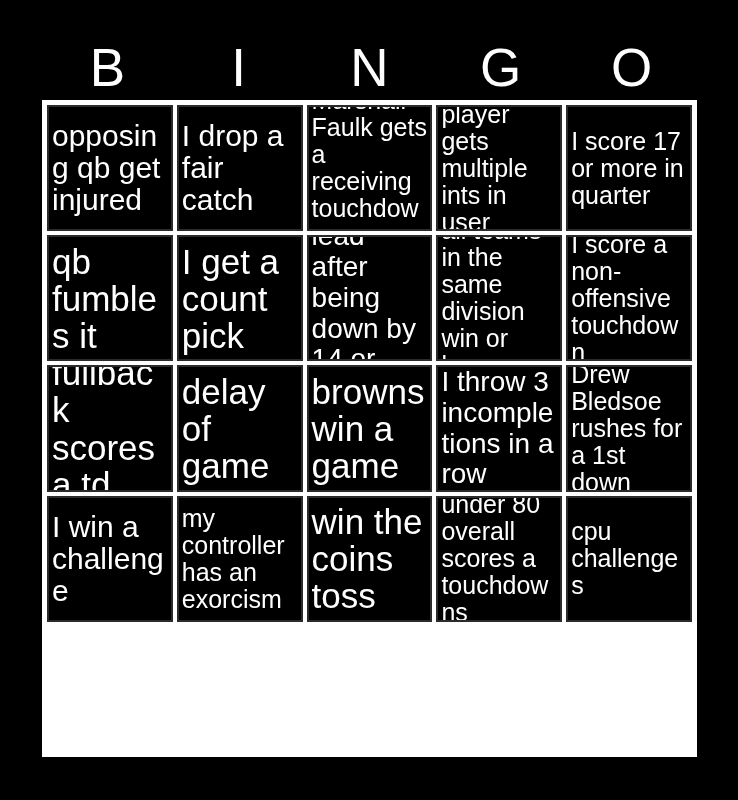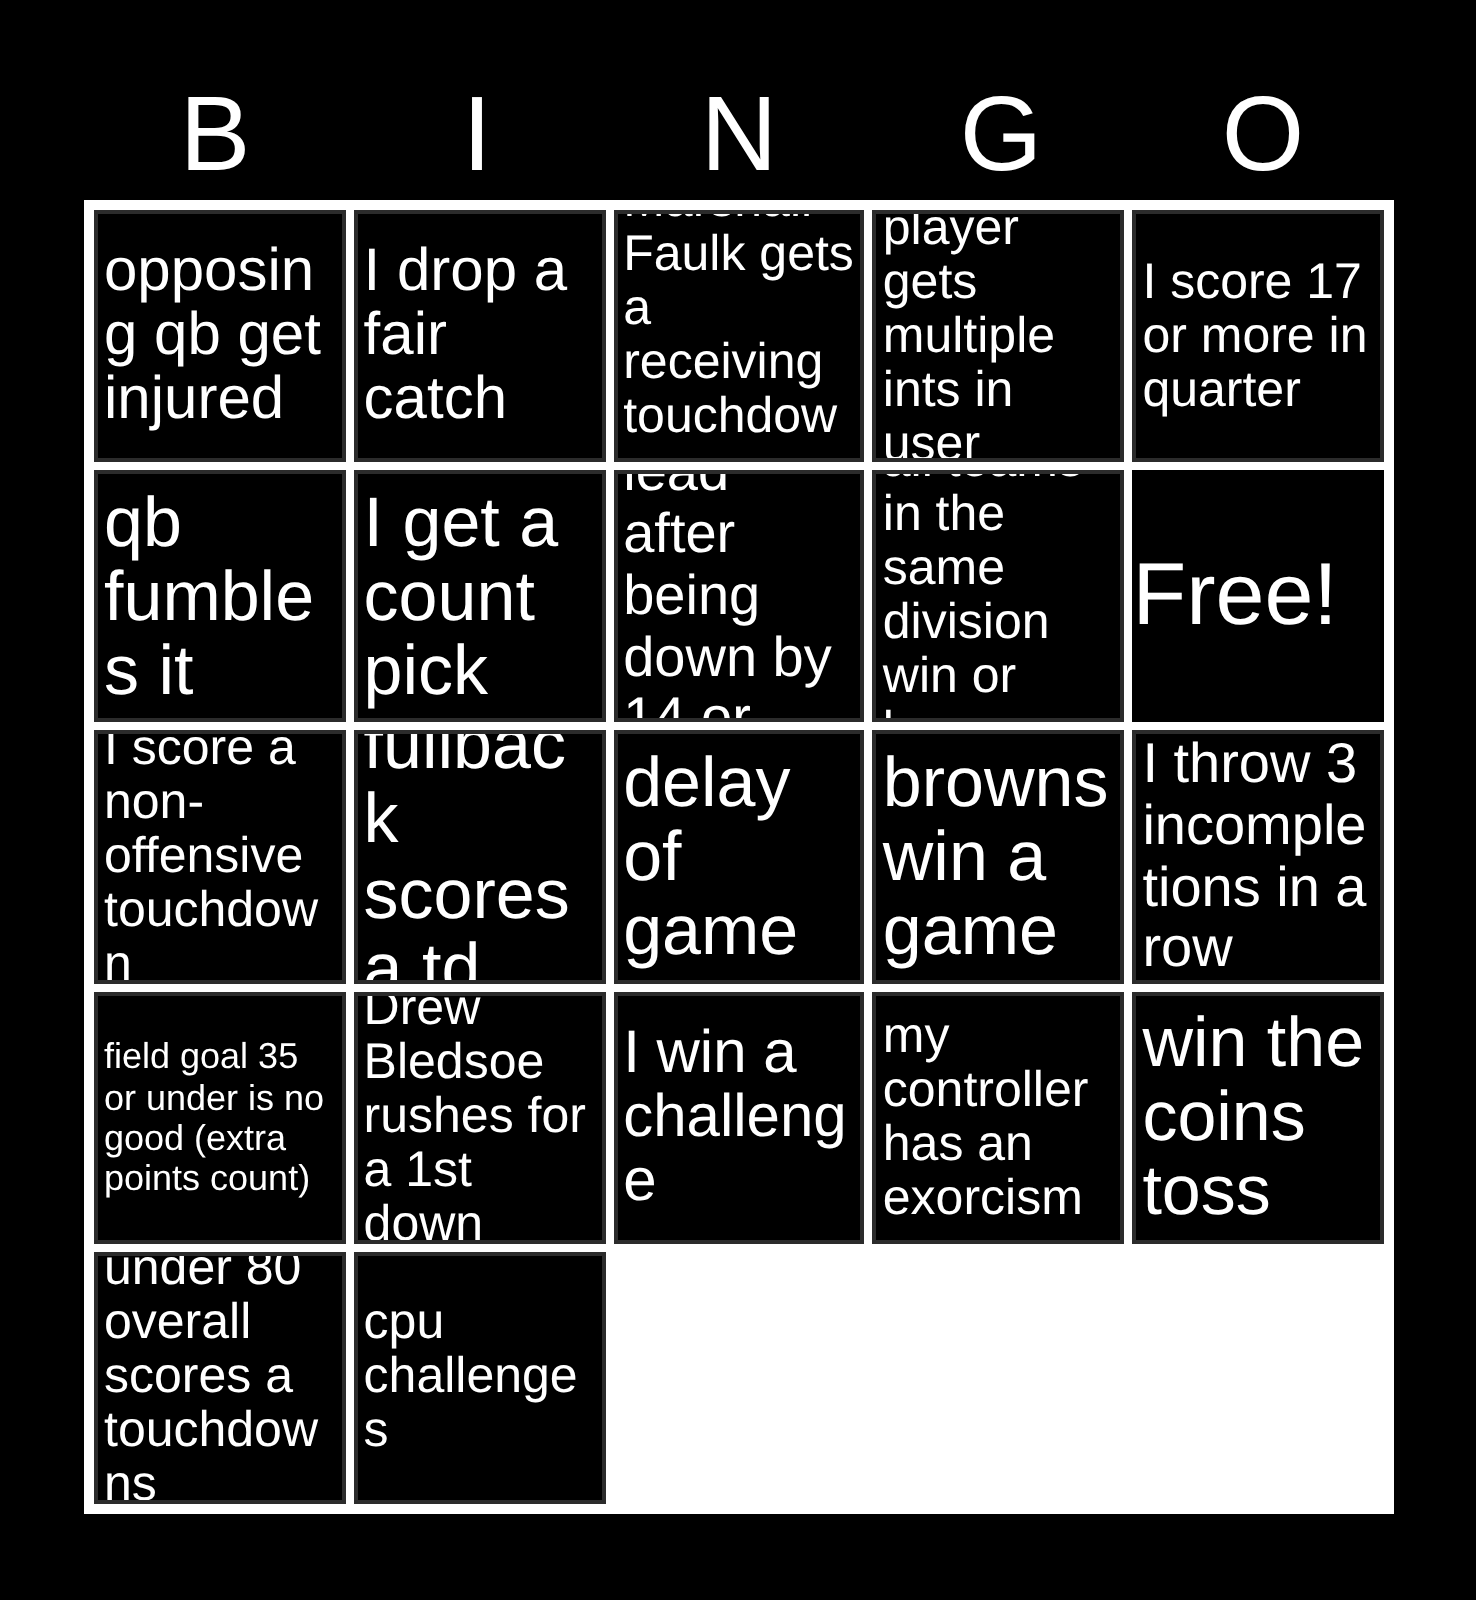--- a/index.html
+++ b/index.html
@@ -128,40 +128,34 @@
       </div>
       <div class="cell">
         <span class="cell-text fs-xl">I get a count pick</span>
       </div>
       <div class="cell">
         <span class="cell-text fs-sm">I take the lead after being down by 14 or more</span>
       </div>
       <div class="cell">
         <span class="cell-text fs-md">all teams in the same division win or lose</span>
       </div>
-      <div class="cell free-cell">
-        <span class="cell-text fs-free">Free!</span>
-      </div>
       <div class="cell">
         <span class="cell-text fs-md">I score a non-offensive touchdown</span>
       </div>
       <div class="cell">
         <span class="cell-text fs-xl">fullback scores a td</span>
       </div>
       <div class="cell">
         <span class="cell-text fs-xl">delay of game</span>
       </div>
       <div class="cell">
         <span class="cell-text fs-xl">browns win a game</span>
       </div>
       <div class="cell">
         <span class="cell-text fs-sm">I throw 3 incompletions in a row</span>
-      </div>
-      <div class="cell">
-        <span class="cell-text fs-xs">field goal 35 or under is no good (extra points count)</span>
       </div>
       <div class="cell">
         <span class="cell-text fs-md">Drew Bledsoe rushes for a 1st down</span>
       </div>
       <div class="cell">
         <span class="cell-text fs-lg">I win a challenge</span>
       </div>
       <div class="cell">
         <span class="cell-text fs-md">my controller has an exorcism</span>
       </div>

